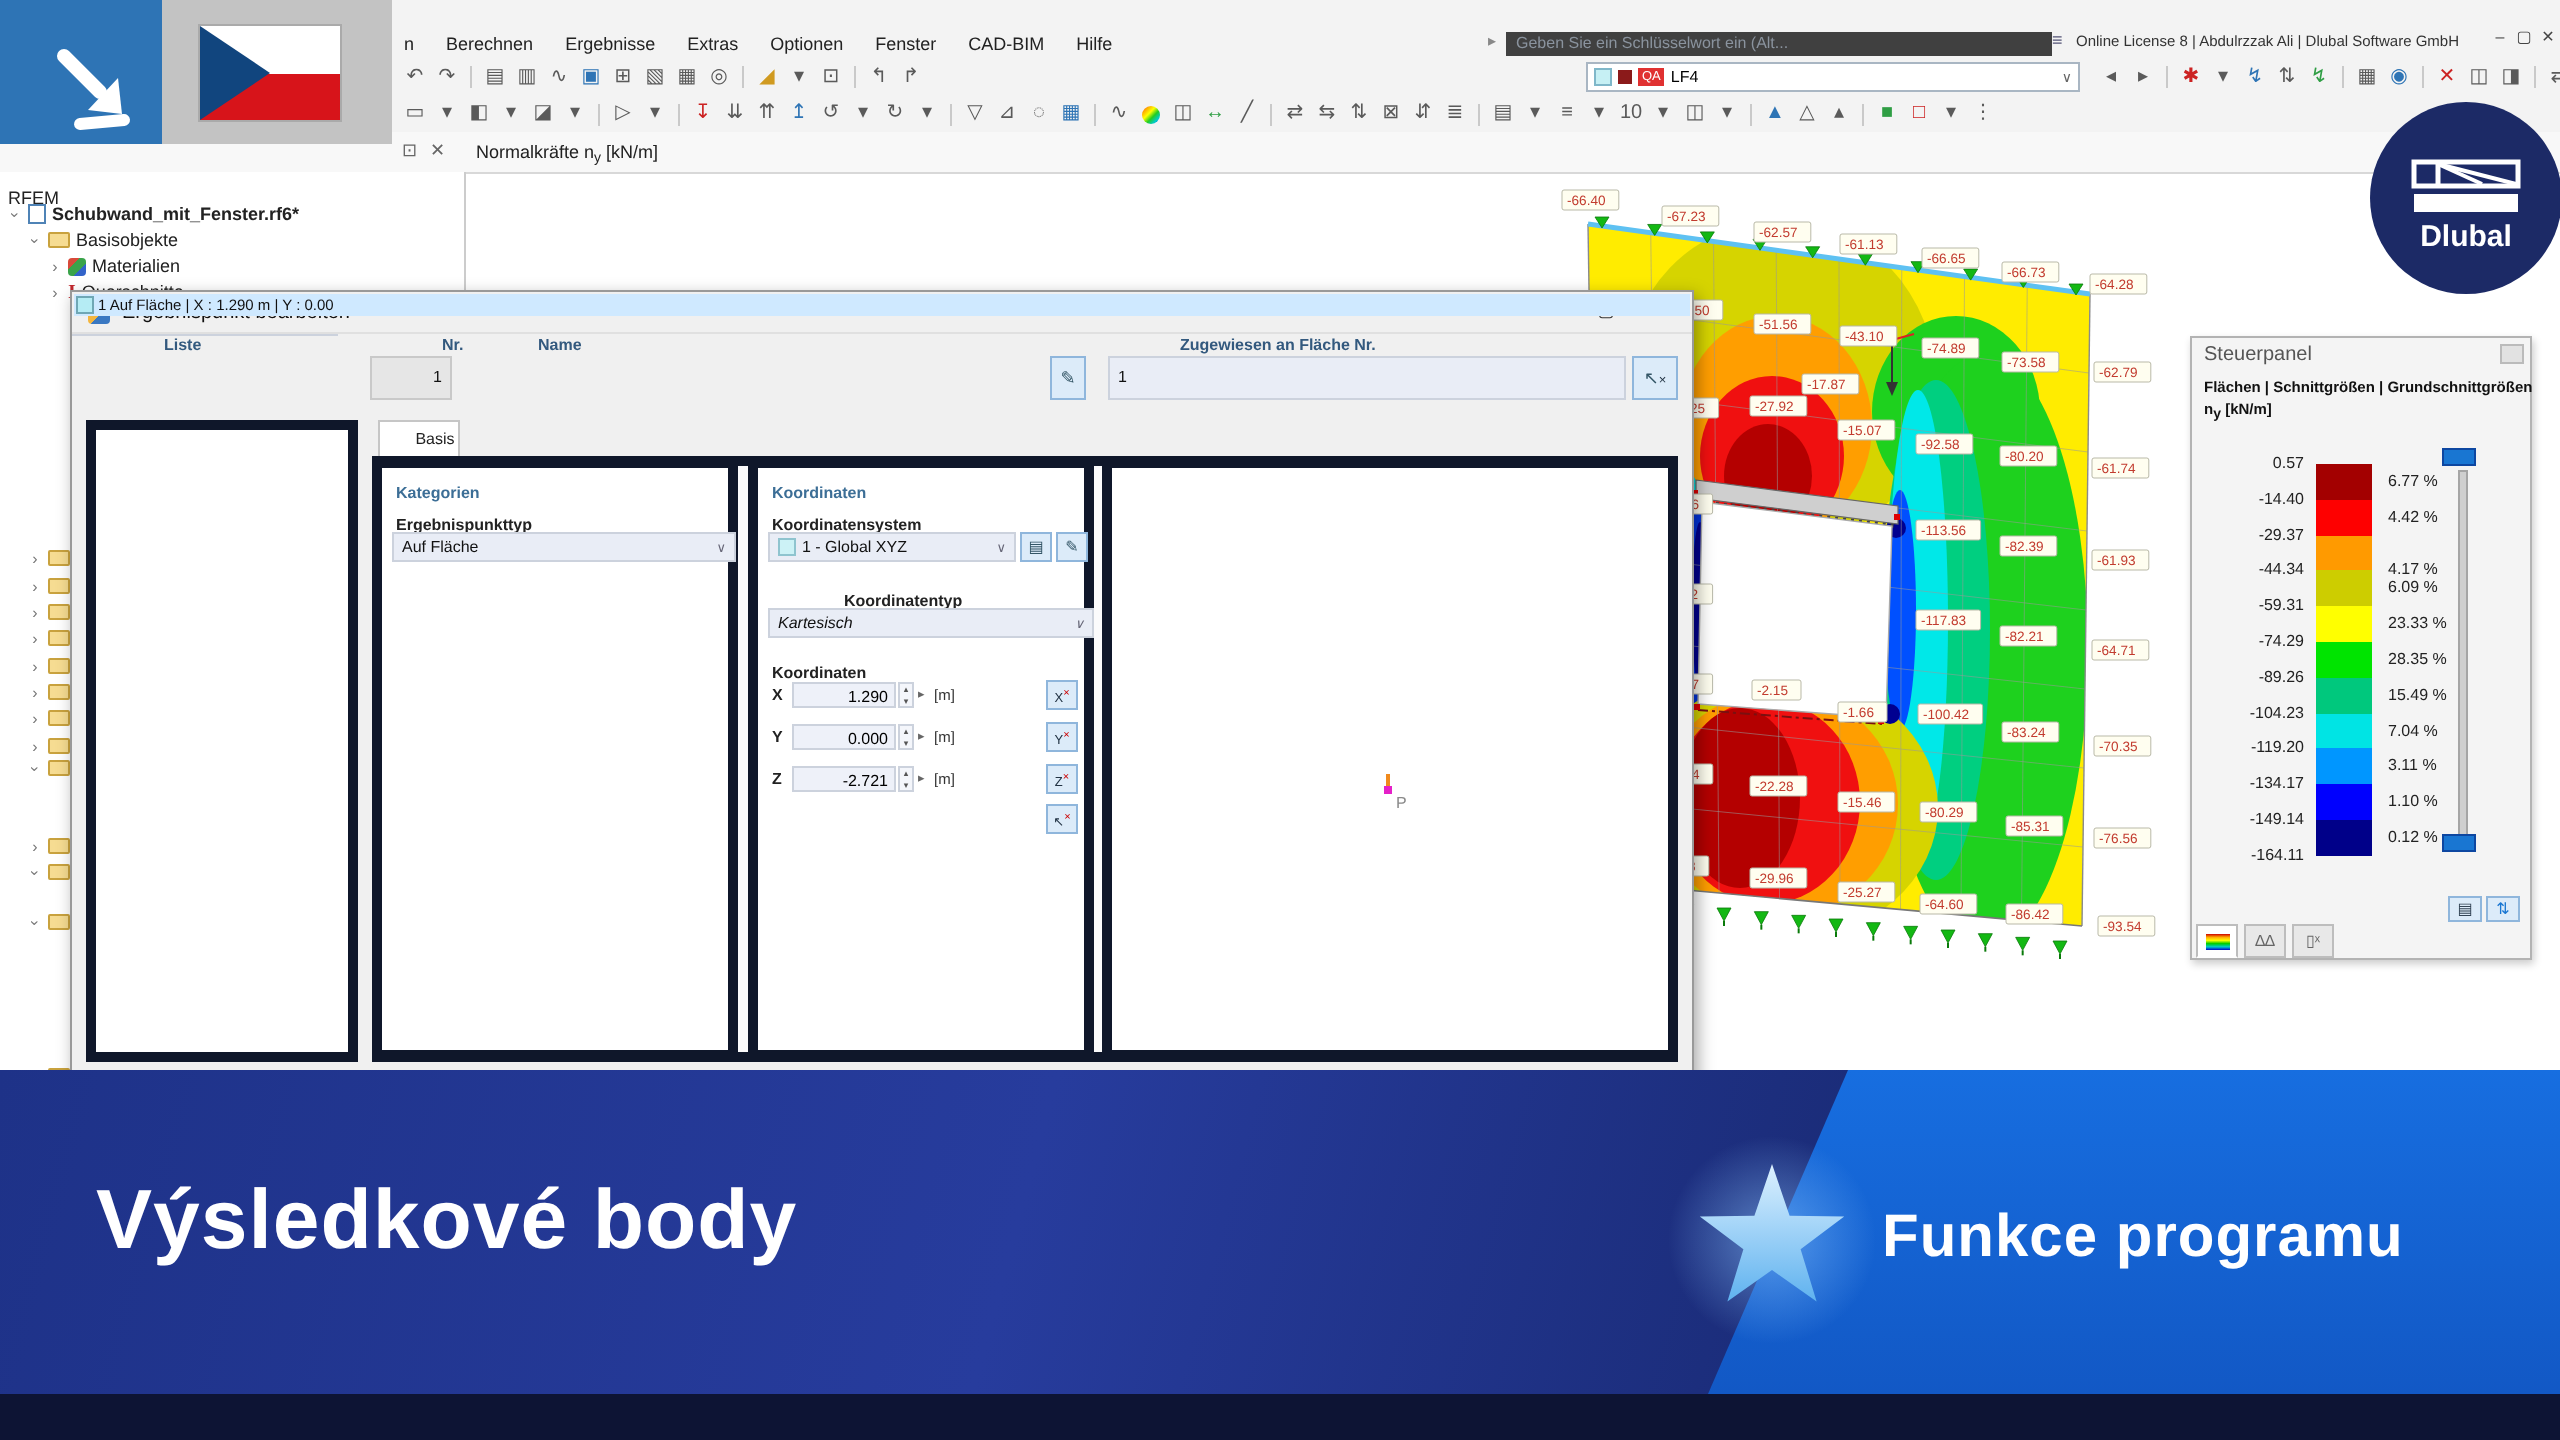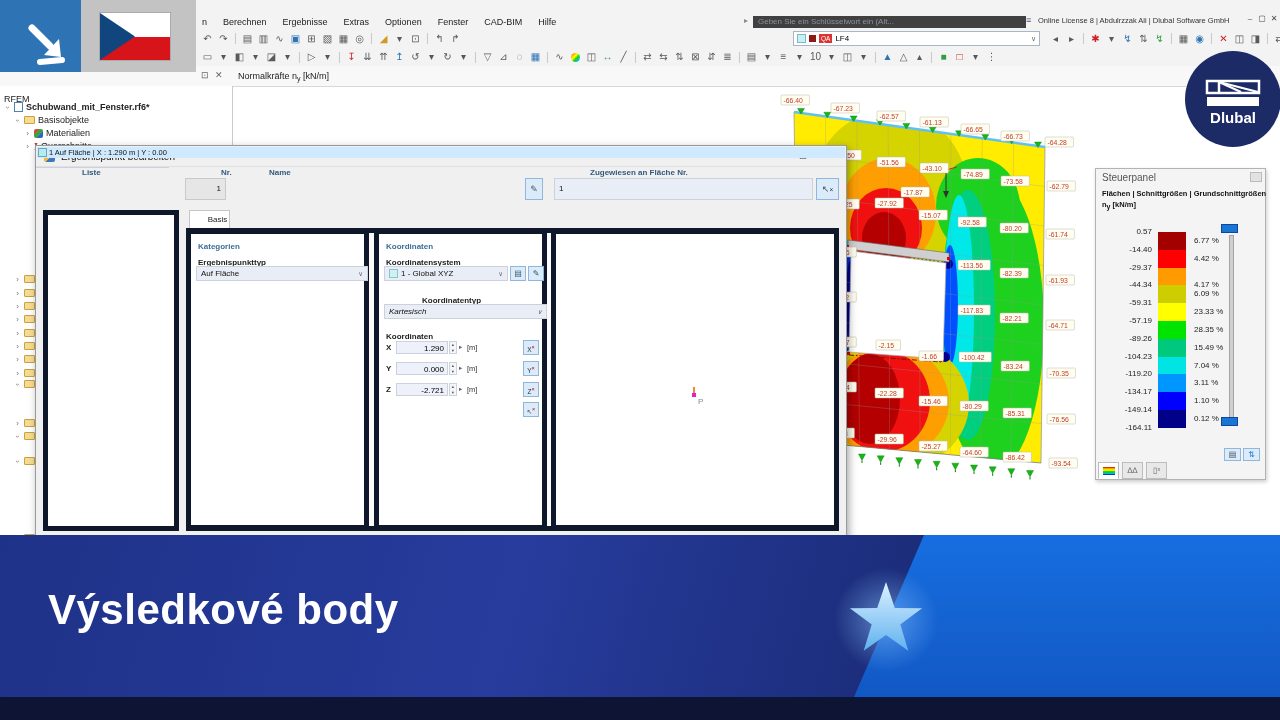--- a/index.html
+++ b/index.html
@@ -645,21 +645,21 @@
     <span class="sp-head" style="top:20px;">Flächen | Schnittgrößen | Grundschnittgrößen</span>
     <span class="sp-head" style="top:31px;">
       <span>n</span><span class="subsc">y</span><span> [kN/m]</span>
     </span>
     <div id="legend-layer">
         <div class="lg-val" style="left: 8px; top: 58px;">0.57</div>
         <div class="lg-val" style="left: 8px; top: 75.8px;">-14.40</div>
         <div class="lg-val" style="left: 8px; top: 93.6px;">-29.37</div>
         <div class="lg-val" style="left: 8px; top: 111.4px;">-44.34</div>
         <div class="lg-val" style="left: 8px; top: 129.2px;">-59.31</div>
-        <div class="lg-val" style="left: 8px; top: 147px;">-57.19</div>
+        <div class="lg-val" style="left: 8px; top: 147px;">-74.29</div>
         <div class="lg-val" style="left: 8px; top: 164.8px;">-89.26</div>
         <div class="lg-val" style="left: 8px; top: 182.6px;">-104.23</div>
         <div class="lg-val" style="left: 8px; top: 200.4px;">-119.20</div>
         <div class="lg-val" style="left: 8px; top: 218.2px;">-134.17</div>
         <div class="lg-val" style="left: 8px; top: 236px;">-149.14</div>
         <div class="lg-val" style="left: 8px; top: 253.8px;">-164.11</div>
         <div class="lg-band" style="top: 63px; height: 17.8px; background: rgb(163, 0, 0);"></div>
         <div class="lg-band" style="top: 80.8px; height: 17.8px; background: rgb(254, 0, 0);"></div>
         <div class="lg-band" style="top: 98.6px; height: 17.8px; background: rgb(255, 154, 0);"></div>
         <div class="lg-band" style="top: 116.4px; height: 17.8px; background: rgb(205, 205, 0);"></div>
@@ -822,15 +822,16 @@
         <stop offset="100%" stop-color="#8cc6ff" stop-opacity="0"></stop>
       </radialGradient>
       <linearGradient id="starfill" x1="0" y1="0" x2="0" y2="1">
         <stop offset="0%" stop-color="#ddf1ff"></stop>
           <stop offset="100%" stop-color="#5fb2ef"></stop>
       </linearGradient>
     </defs>
     <circle cx="58" cy="54" r="52" fill="url(#glow)"></circle>
     <polygon fill="url(#starfill)" points="58,16 66.8,41.9 94.1,42.3 72.3,58.6 80.3,84.7 58,69 35.7,84.7 43.7,58.6 21.9,42.3 49.2,41.9"></polygon>
   </svg>
+  <span id="banner-badge">Funkce programu</span>
   <div class="abs" id="banner-footer"></div>
 
 </div>
 
 </body></html>

